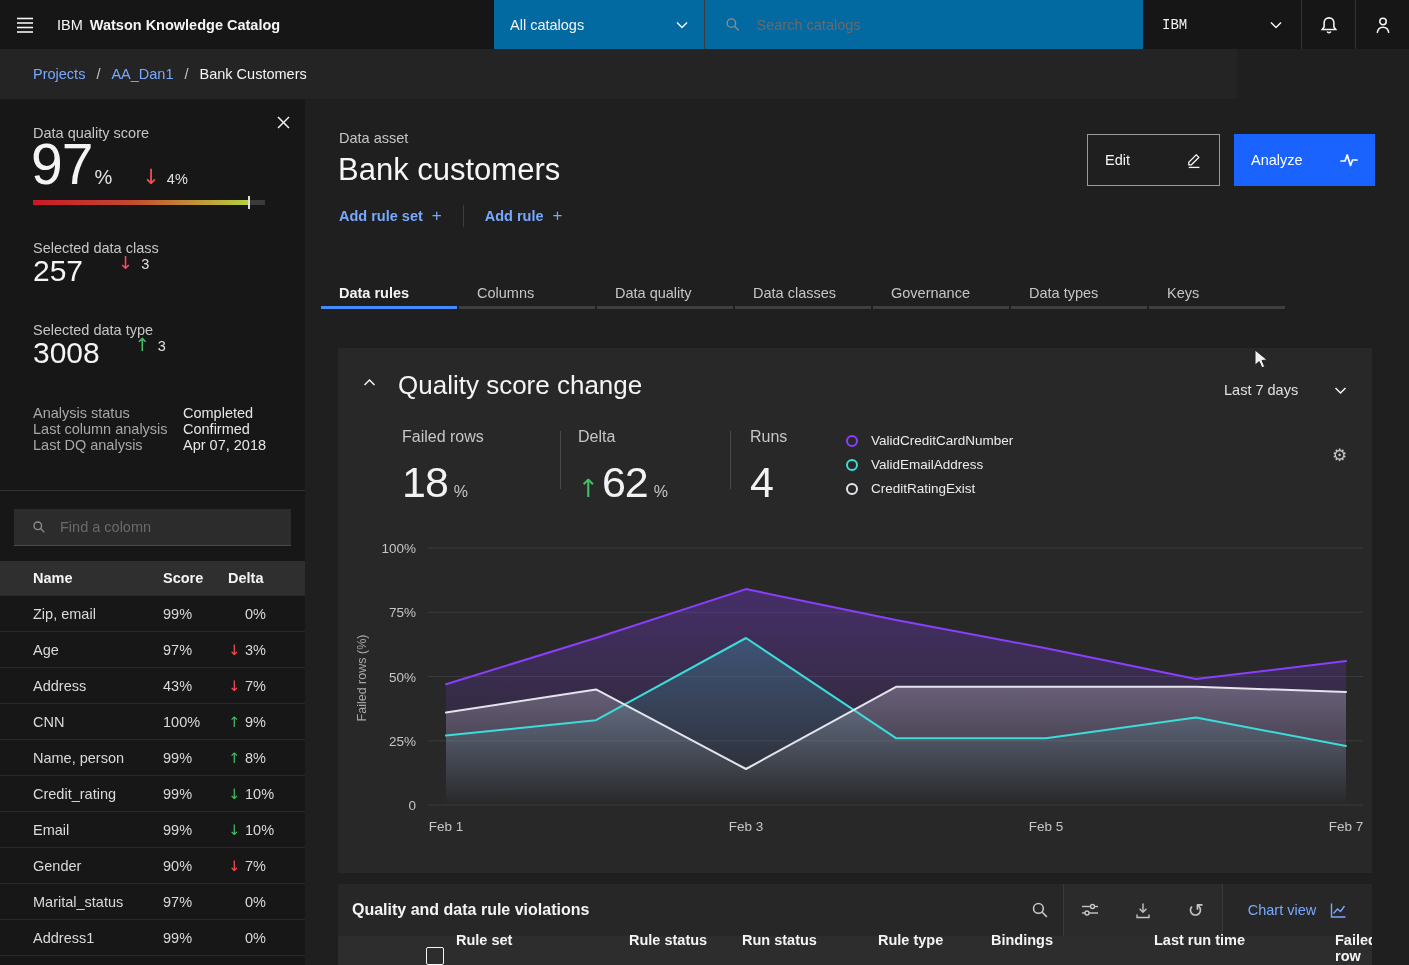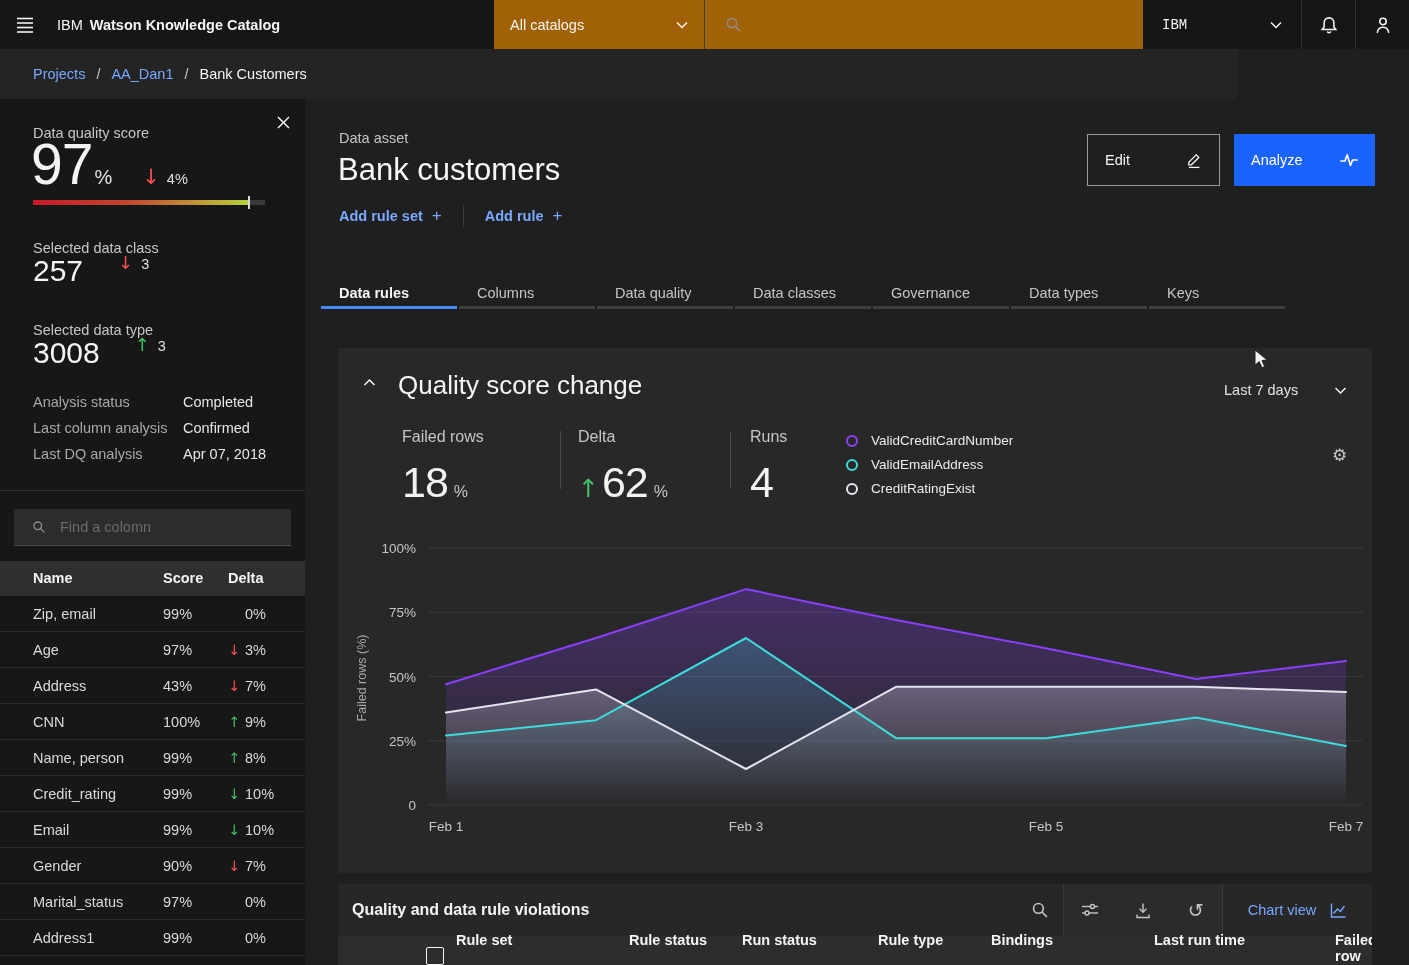--- a/index.html
+++ b/index.html
@@ -6,21 +6,21 @@
   body{width:1409px;height:965px;position:relative;overflow:hidden;background:#1f1f1f;
        font-family:"Liberation Sans","DejaVu Sans",sans-serif;color:#f4f4f4;font-size:14.5px;
        -webkit-font-smoothing:antialiased}
   svg{display:block}
   
   .topbar{position:absolute;left:0;top:0;width:1409px;height:49px;background:#161616;z-index:20}
   .menu-btn{position:absolute;left:0;top:0;width:49px;height:49px;display:flex;align-items:center;justify-content:center;cursor:pointer}
   .brand{position:absolute;left:57px;top:0;height:49px;display:flex;align-items:center;font-size:14.5px;white-space:nowrap}
   .brand .pfx{font-weight:400;margin-right:7px}
   .brand .nm{font-weight:700}
-  .topmid{position:absolute;left:494px;top:0;width:649px;height:49px;background:#a16207;display:flex}
+  .topmid{position:absolute;left:494px;top:0;width:649px;height:49px;background:#0369a1;display:flex}
   .catsel{width:178px;border-right:1px solid #3d3d3d;display:flex;align-items:center;justify-content:space-between;padding:0 16px;cursor:pointer}
   .topsearch{flex:1;display:flex;align-items:center;gap:14px;padding:0 20px}
   .topsearch input,.findbox input{background:transparent;border:none;outline:none;color:#f4f4f4;font-size:14.5px;width:100%;font-family:inherit}
   ::placeholder{color:#6a6a6a;opacity:1}
   .account{position:absolute;left:1143px;top:0;width:158px;height:49px;display:flex;align-items:center;justify-content:space-between;padding:0 19px;cursor:pointer;font-family:"Liberation Mono","DejaVu Sans Mono",monospace;font-size:14px;box-sizing:border-box}
   .iconbtn{position:absolute;top:0;height:49px;width:54px;border-left:1px solid #333;display:flex;align-items:center;justify-content:center;cursor:pointer}
   #bell-btn{left:1301px} #avatar-btn{left:1355px}
   
   .breadcrumb{position:absolute;left:0;top:49px;width:1237px;height:50px;background:#242424;display:flex;align-items:center;padding-left:33px;gap:11px;box-sizing:border-box}
   .bc-link{color:#78a9ff;cursor:pointer}
@@ -35,21 +35,21 @@
   .big-unit{font-size:20px;color:#e0e0e0;margin-left:2px}
   .delta-arrow{font-size:21px;font-family:"DejaVu Sans",sans-serif;line-height:1}
   .big-delta{margin-left:30px;display:flex;align-items:baseline;gap:7px;color:#e0e0e0}
   .scorebar{position:absolute;left:33px;top:101px;width:232px;height:5px;background:#3a3a3a}
   .scorebar .fill{height:100%;background:linear-gradient(90deg,#c81a28 0%,#c2482f 45%,#c09a38 78%,#b4d23c 100%)}
   .scorebar .marker{position:absolute;top:-4px;width:2.5px;height:13px;background:#dcdcdc}
   .sec-label{position:absolute;left:33px;color:#c6c6c6}
   .mid-row{position:absolute;left:33px;display:flex;align-items:flex-start}
   .mid-val{font-size:30px;font-weight:300;color:#f4f4f4}
   .mid-delta{margin-left:35px;display:flex;align-items:baseline;gap:8px;color:#e0e0e0;font-size:14.5px}
-  .meta{position:absolute;left:33px;top:295px;display:grid;grid-template-columns:150px auto;row-gap:10px}
+  .meta{position:absolute;left:33px;top:306px;display:grid;grid-template-columns:150px auto;}
   .meta .ml{color:#a8a8a8}.meta .mv{color:#e6e6e6}
   .sidediv{position:absolute;left:0;top:391px;width:100%;height:1px;background:#333}
   .findbox{position:absolute;left:14px;top:410px;width:277px;height:37px;background:#2c2c2c;border-bottom:1px solid #4a4a4a;display:flex;align-items:center;gap:12px;padding:0 18px;box-sizing:border-box}
   .stable{position:absolute;left:0;top:462px;width:100%}
   .strow,.sthead{display:grid;grid-template-columns:130px 65px 1fr;align-items:center;padding-left:33px}
   .sthead{height:34px;background:#2f2f2f;font-weight:700;border-bottom:1px solid #2a2a2a}
   .strow{height:35px;border-bottom:1px solid #2a2a2a;color:#dadada}
   .strow .arw{display:inline-block;width:17px;font-family:"DejaVu Sans",sans-serif}
   .strow.partial{height:14px;border-bottom:none}
   
@@ -122,20 +122,21 @@
       <span>All catalogs</span>
       <svg width="12" height="8" viewBox="0 0 12 8">
           <polyline points="1,1.5 6,6.5 11,1.5" fill="none" stroke="#f4f4f4" stroke-width="1.5"></polyline>
         </svg>
     </div>
     <div class="topsearch">
       <svg width="17" height="17" viewBox="0 0 17 17">
           <circle cx="7" cy="7" r="4.6" fill="none" stroke="#8d8d8d" stroke-width="1.5"></circle>
           <line x1="10.4" y1="10.4" x2="15" y2="15" stroke="#8d8d8d" stroke-width="1.5"></line>
         </svg>
+      <input placeholder="Search catalogs" style="">
     </div>
   </div>
   <div class="account">
     <span>IBM</span>
     <svg width="12" height="8" viewBox="0 0 12 8">
         <polyline points="1,1.5 6,6.5 11,1.5" fill="none" stroke="#f4f4f4" stroke-width="1.5"></polyline>
       </svg>
   </div>
   <div class="iconbtn" id="bell-btn">
     <svg width="20" height="20" viewBox="0 0 18 18">

